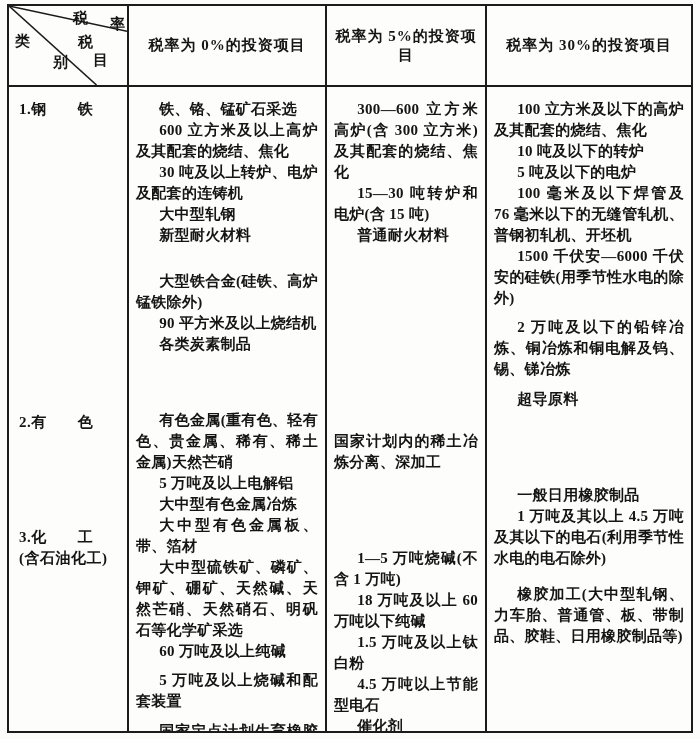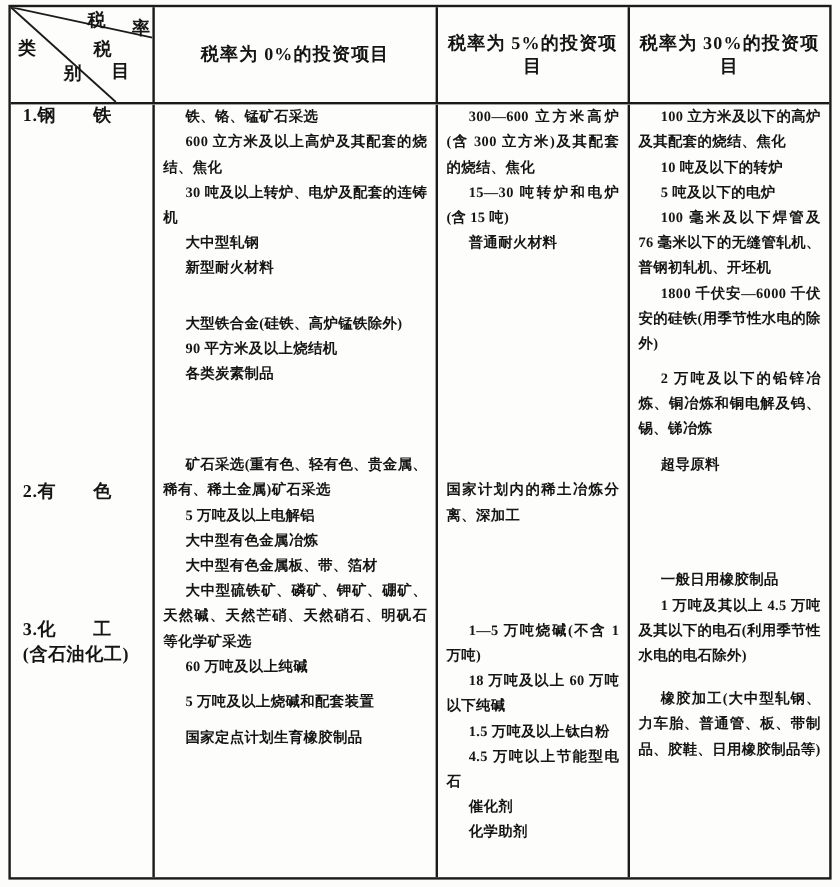--- a/index.html
+++ b/index.html
@@ -23,42 +23,42 @@
   .thead {
     display:flex; height:81px; flex-shrink:0;
     border-bottom:2px solid #1b1b1b;
   }
   .th {
     display:flex; align-items:center; justify-content:center;
     font-size:15px; font-weight:700; letter-spacing:1px;
     text-align:center; padding:0 4px;
   }
   .w-cat { width:120px; }
-  .w-r0  { width:236px; }
+  .w-r0  { width:198px; }
   .w-r5  { width:160px; }
   .w-r30 { flex:1; }
   .vline { border-right:2px solid #1b1b1b; }
 
   .corner { position:relative; width:120px; }
   .corner svg { position:absolute; left:0; top:0; width:100%; height:100%; display:block; }
   .corner-char {
     position:absolute; font-size:15px; font-weight:700; line-height:1;
   }
   .c-rate1 { left:64px;  top:5px;  }
   .c-rate2 { left:101px; top:11px; }
   .c-item1 { left:69px;  top:29px; }
   .c-item2 { left:84px;  top:47px; }
   .c-cat1  { left:6px;   top:28px; }
   .c-cat2  { left:44px;  top:49px; }
 
   .tbody { display:flex; flex:1; overflow:hidden; }
-  .col { padding-top:0; overflow:hidden; }
+  .col { padding-top:12px; overflow:hidden; }
 
   .para {
-    font-size:12px; line-height:21px; font-weight:600;
+    font-size:15px; line-height:21px; font-weight:600;
     text-align:justify; text-indent:1.55em;
     padding:0 7px; letter-spacing:0.3px;
   }
   .para.noindent { text-indent:0; }
   .cat-para {
     font-size:15px; line-height:21px; font-weight:700;
     padding-left:10px; letter-spacing:0.5px; white-space:nowrap;
   }
 </style>
 </head>
@@ -100,21 +100,21 @@
 
       <div class="col w-r0 vline">
           <p class="para">铁、铬、锰矿石采选</p>
           <p class="para">600 立方米及以上高炉及其配套的烧结、焦化</p>
           <p class="para">30 吨及以上转炉、电炉及配套的连铸机</p>
           <p class="para">大中型轧钢</p>
           <p class="para">新型耐火材料</p>
           <p class="para" style="margin-top: 25.2px;">大型铁合金(硅铁、高炉锰铁除外)</p>
           <p class="para">90 平方米及以上烧结机</p>
           <p class="para">各类炭素制品</p>
-          <p class="para" style="margin-top: 54.6px;">矿石采选(重有色、轻有色、贵金属、稀有、稀土金属)矿石采选</p>
+          <p class="para" style="margin-top: 54.6px;">有色金属(重有色、轻有色、贵金属、稀有、稀土金属)天然芒硝</p>
           <p class="para">5 万吨及以上电解铝</p>
           <p class="para">大中型有色金属冶炼</p>
           <p class="para">大中型有色金属板、带、箔材</p>
           <p class="para">大中型硫铁矿、磷矿、钾矿、硼矿、天然碱、天然芒硝、天然硝石、明矾石等化学矿采选</p>
           <p class="para">60 万吨及以上纯碱</p>
           <p class="para" style="margin-top: 8.4px;">5 万吨及以上烧碱和配套装置</p>
           <p class="para" style="margin-top: 8.4px;">国家定点计划生育橡胶制品</p>
         </div>
 
       <div class="col w-r5 vline">
@@ -128,21 +128,21 @@
           <p class="para">4.5 万吨以上节能型电石</p>
           <p class="para">催化剂</p>
           <p class="para">化学助剂</p>
         </div>
 
       <div class="col w-r30">
           <p class="para">100 立方米及以下的高炉及其配套的烧结、焦化</p>
           <p class="para">10 吨及以下的转炉</p>
           <p class="para">5 吨及以下的电炉</p>
           <p class="para">100 毫米及以下焊管及 76 毫米以下的无缝管轧机、普钢初轧机、开坯机</p>
-          <p class="para">1800 千伏安—6000 千伏安的硅铁(用季节性水电的除外)</p>
+          <p class="para">1500 千伏安—6000 千伏安的硅铁(用季节性水电的除外)</p>
           <p class="para" style="margin-top: 8.4px;">2 万吨及以下的铅锌冶炼、铜冶炼和铜电解及钨、锡、锑冶炼</p>
           <p class="para" style="margin-top: 8.4px;">超导原料</p>
           <p class="para" style="margin-top: 75.6px;">一般日用橡胶制品</p>
           <p class="para">1 万吨及其以上 4.5 万吨及其以下的电石(利用季节性水电的电石除外)</p>
           <p class="para" style="margin-top: 14.7px;">橡胶加工(大中型轧钢、力车胎、普通管、板、带制品、胶鞋、日用橡胶制品等)</p>
         </div>
     </div>
 
   </div>
 </div>

